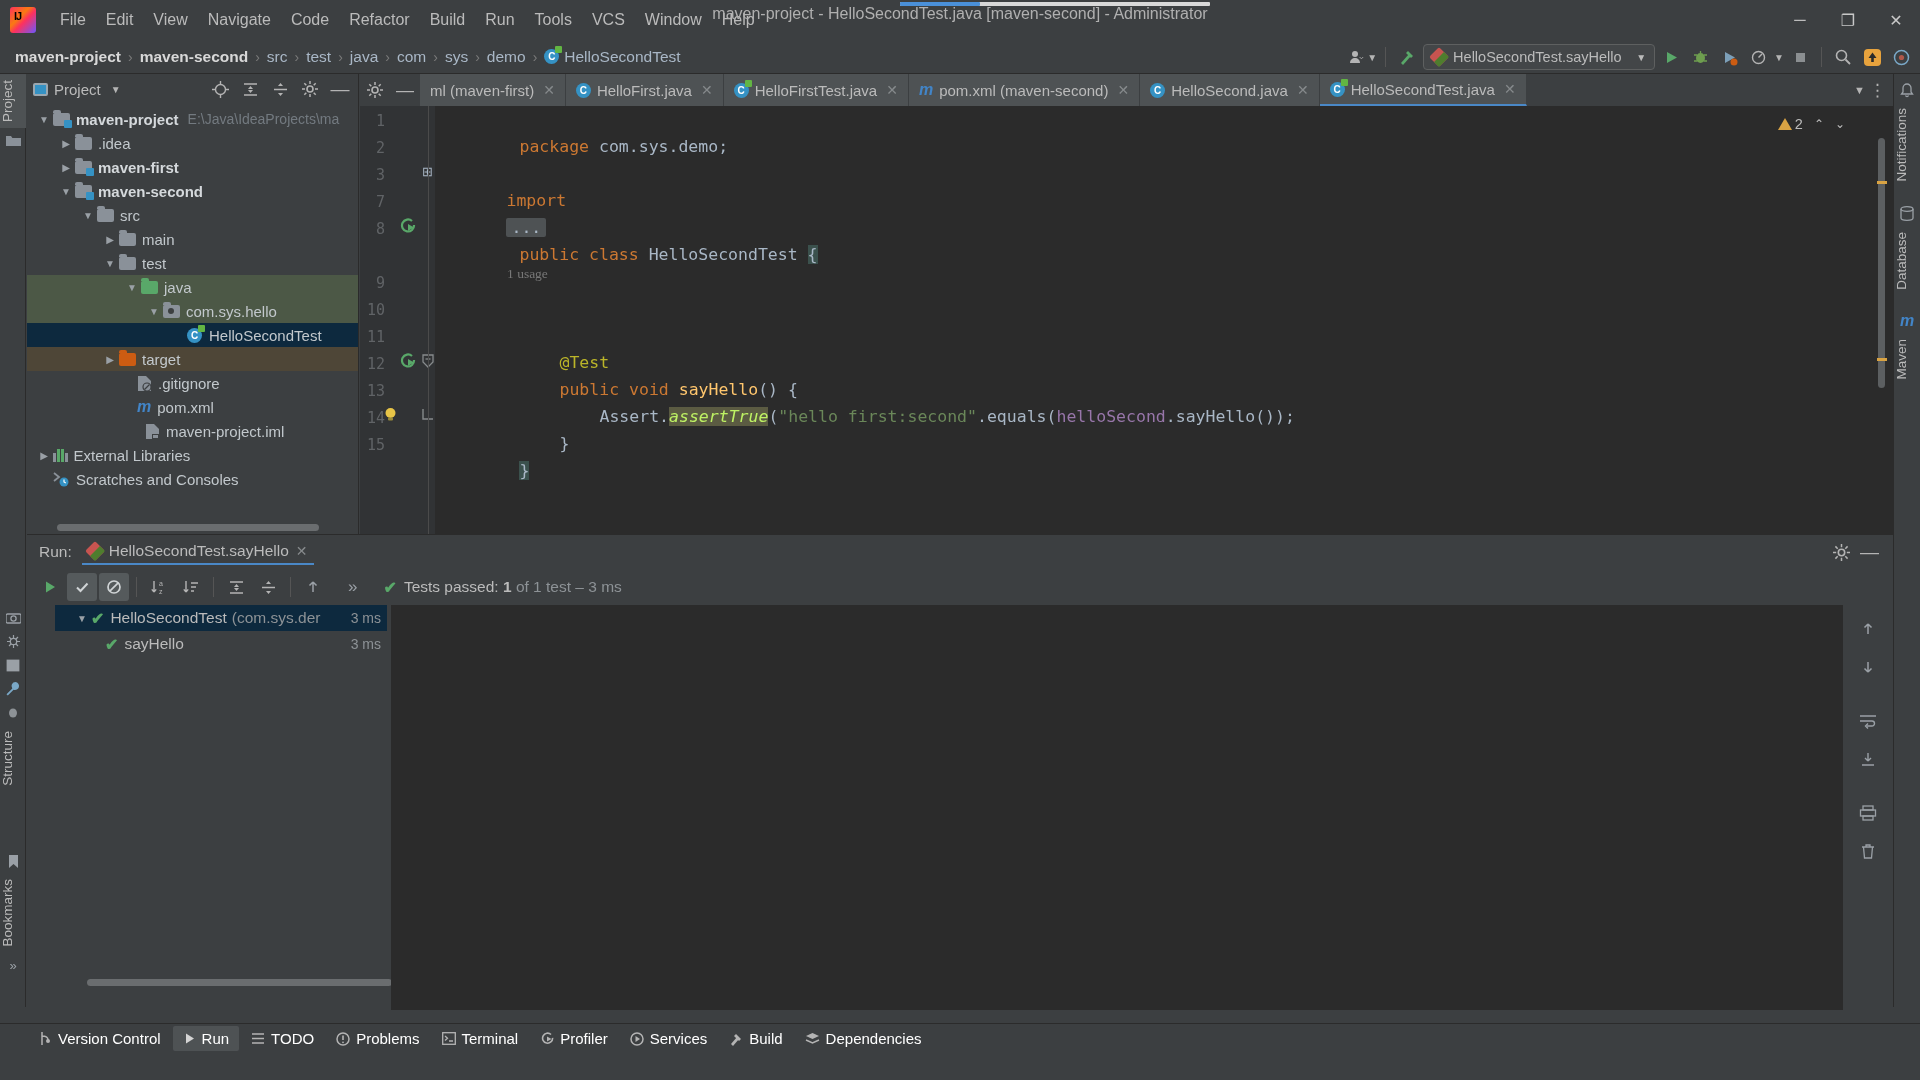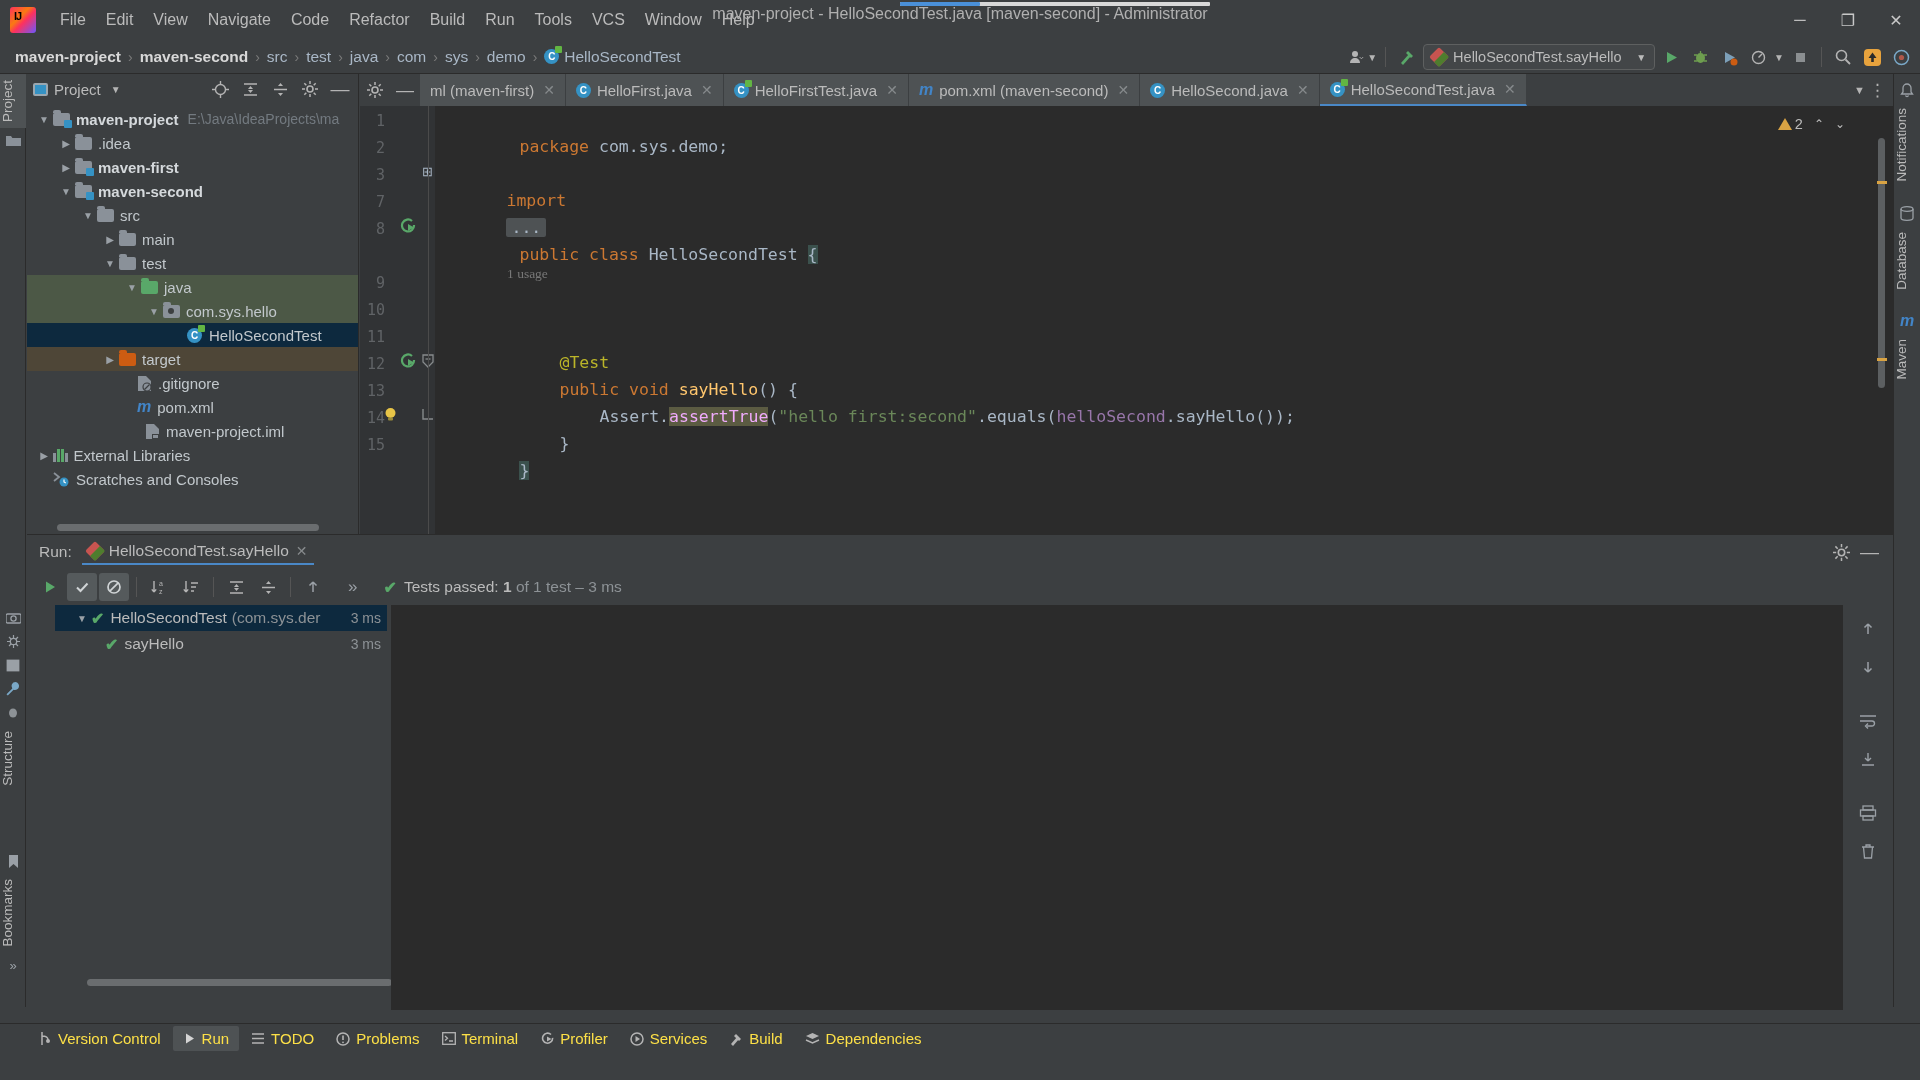--- a/index.html
+++ b/index.html
@@ -178,21 +178,21 @@
     white-space:pre; color:#a9b7c6;
   }
   .cl{ position:absolute; left:5px; height:27px; }
   .kw{ color:#cc7832; }
   .str{ color:#6a8759; }
   .cls{ color:#a9b7c6; }
   .fld{ color:#9876aa; }
   .ann{ color:#bbb529; }
   .mth{ color:#ffc66d; }
   .hint{ color:#787878; font-size:13.5px; font-family:"Liberation Sans",sans-serif;}
-  .stat{ background:#5b5b42; color:#f0abfc;}
+  .stat{ background:#5b5b42; font-style:italic; color:#bef264;}
   .brhl{ background:#3b514d; color:#a9b7c6;}
   .dots{ background:#4e5254; padding:0 5px; border-radius:2px; color:#a9b7c6;}
   .warnbadge{
     position:absolute; right:48px; top:10px; display:flex; align-items:center; gap:3px;
     font-size:14.5px; color:#bbbbbb;
   }
   .tri-warn{
     width:0;height:0;border-left:7px solid transparent;border-right:7px solid transparent;
     border-bottom:12px solid #d9a343;
   }
@@ -257,21 +257,21 @@
   .cg-btn{ width:30px;height:28px;display:flex;align-items:center;justify-content:center;
            color:#aeb3b6; border-radius:3px; font-size:15px;}
 
   
   .bottombar{
     position:absolute; left:0; bottom:27px; width:1920px; height:30px;
     background:#3c3f41; display:flex; align-items:center; padding-left:28px; gap:2px;
     border-top:1px solid #2b2b2b;
   }
   .bb-item{
-    display:flex; align-items:center; gap:6px; padding:4px 10px; font-size:15px; color:#fde047;
+    display:flex; align-items:center; gap:6px; padding:4px 10px; font-size:15px; color:#ffffff;
     border-radius:2px; white-space:nowrap;
   }
   .bb-item.active{ background:#4e5254;}
   .statusbar{
     position:absolute; left:0; bottom:0; width:1920px; height:27px;
     background:#3c3f41; display:flex; align-items:center; padding:0 12px; font-size:15px;
     color:#bbbbbb;
   }
   .sb-right{ margin-left:auto; display:flex; align-items:center; gap:22px;}
   .watermark{ position:absolute; right:36px; bottom:4px; font-size:13px; color:#6e7276; opacity:.75;}

